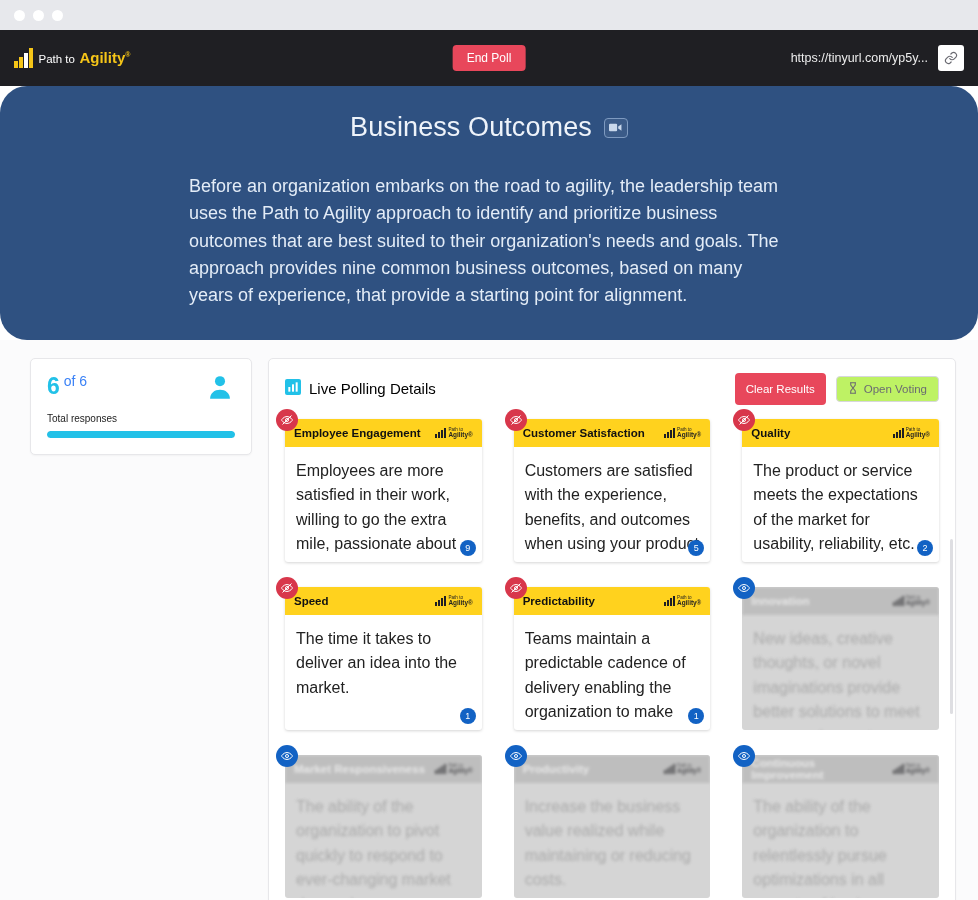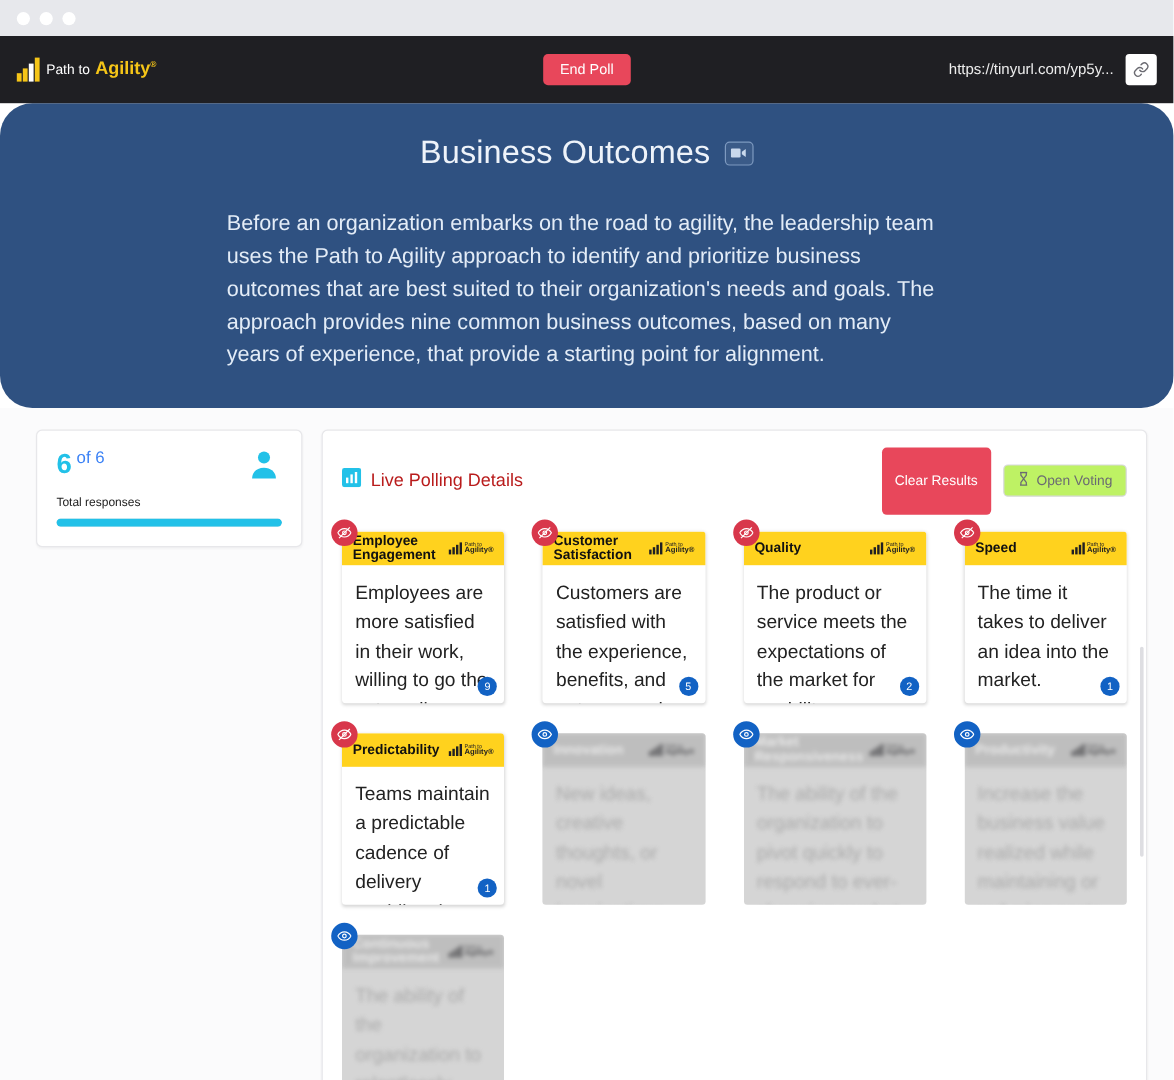--- a/index.html
+++ b/index.html
@@ -95,34 +95,34 @@
   }
   .progress-fill { height: 100%; background: #22c1e8; border-radius: 4px; }
 
   
   .poll-panel {
     flex: 1; background: #ffffff; border: 1px solid #e7e7ea; border-radius: 5px;
     padding: 14px 16px 20px; position: relative; height: 580px;
     box-shadow: 0 1px 2px rgba(0,0,0,.04);
   }
   .poll-head { display: flex; align-items: center; margin-bottom: 14px; }
-  .poll-head-title { font-size: 15px; color: #b91c1c; margin-left: 8px; }
+  .poll-head-title { font-size: 15px; color: #000000; margin-left: 8px; }
   .poll-actions { margin-left: auto; display: flex; align-items: center; gap: 10px; }
   .btn-clear {
     background: #e8475b; color: #fff; border: none; font-size: 11.5px;
-    padding: 22px 11px; border-radius: 4px; cursor: pointer; font-family: inherit; margin-left: 16px;
+    padding: 10px 11px; border-radius: 4px; cursor: pointer; font-family: inherit; margin-left: 16px;
   }
   .btn-open {
     background: #bef264; color: #6b6b72; border: 1px solid #d7d7dc; font-size: 11.5px;
     padding: 5px 11px; border-radius: 4px; cursor: pointer; font-family: inherit;
     display: flex; align-items: center; gap: 6px;
   }
 
   .cards-grid {
-    display: grid; grid-template-columns: repeat(4, 1fr);
+    display: grid; grid-template-columns: repeat(3, 1fr);
     gap: 25px 32px;
   }
   .outcome-card { position: relative; }
   .oc-inner {
     border-radius: 3px; overflow: hidden; height: 143px;
     box-shadow: 0 1px 3px rgba(0,0,0,.17);
     background: #ffffff;
   }
   .oc-head {
     background: #ffd21e; height: 28px; display: flex; align-items: center;

